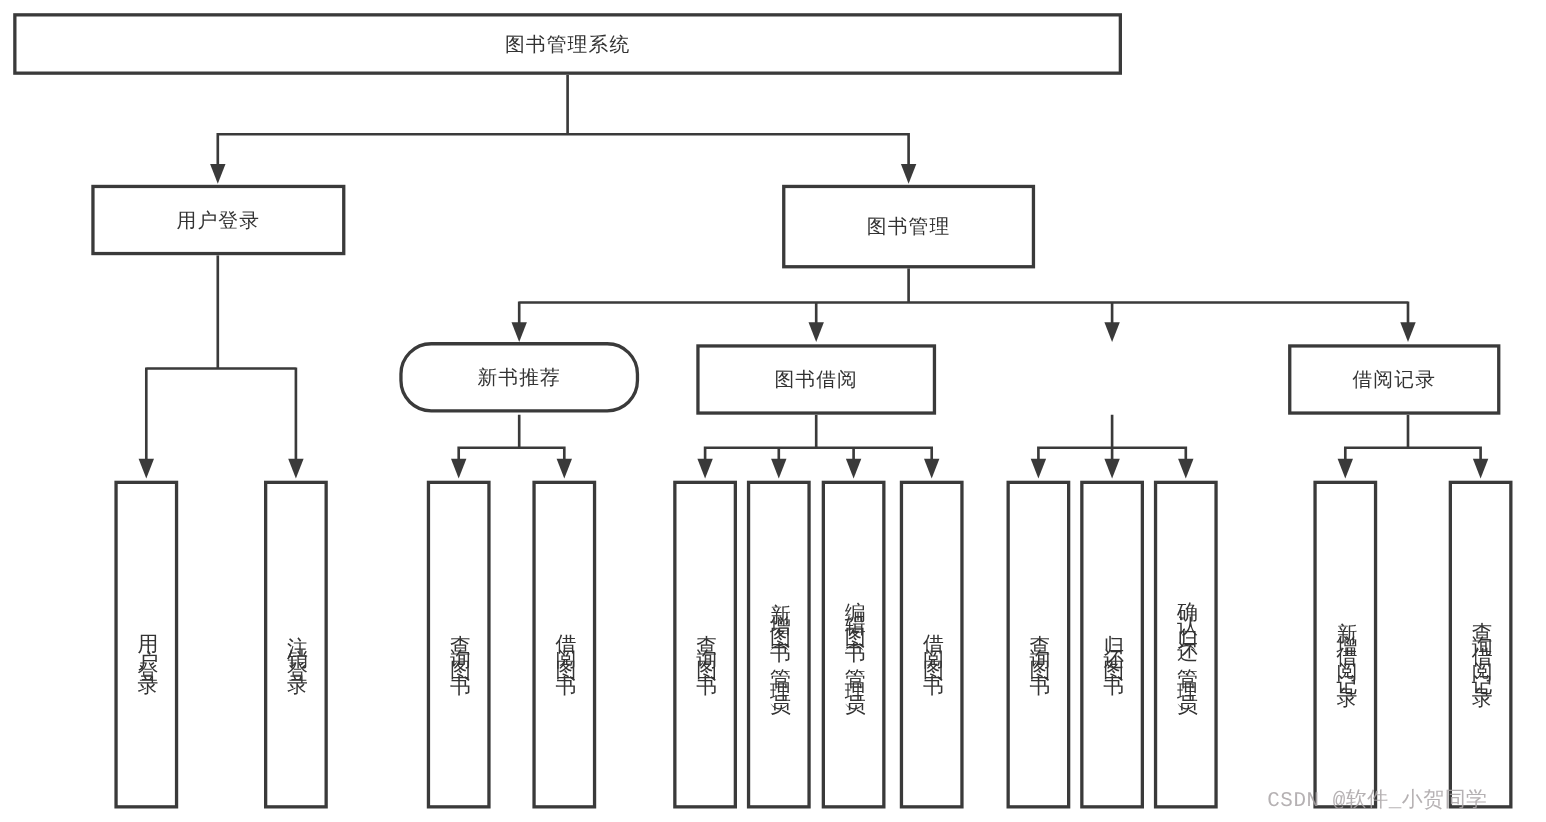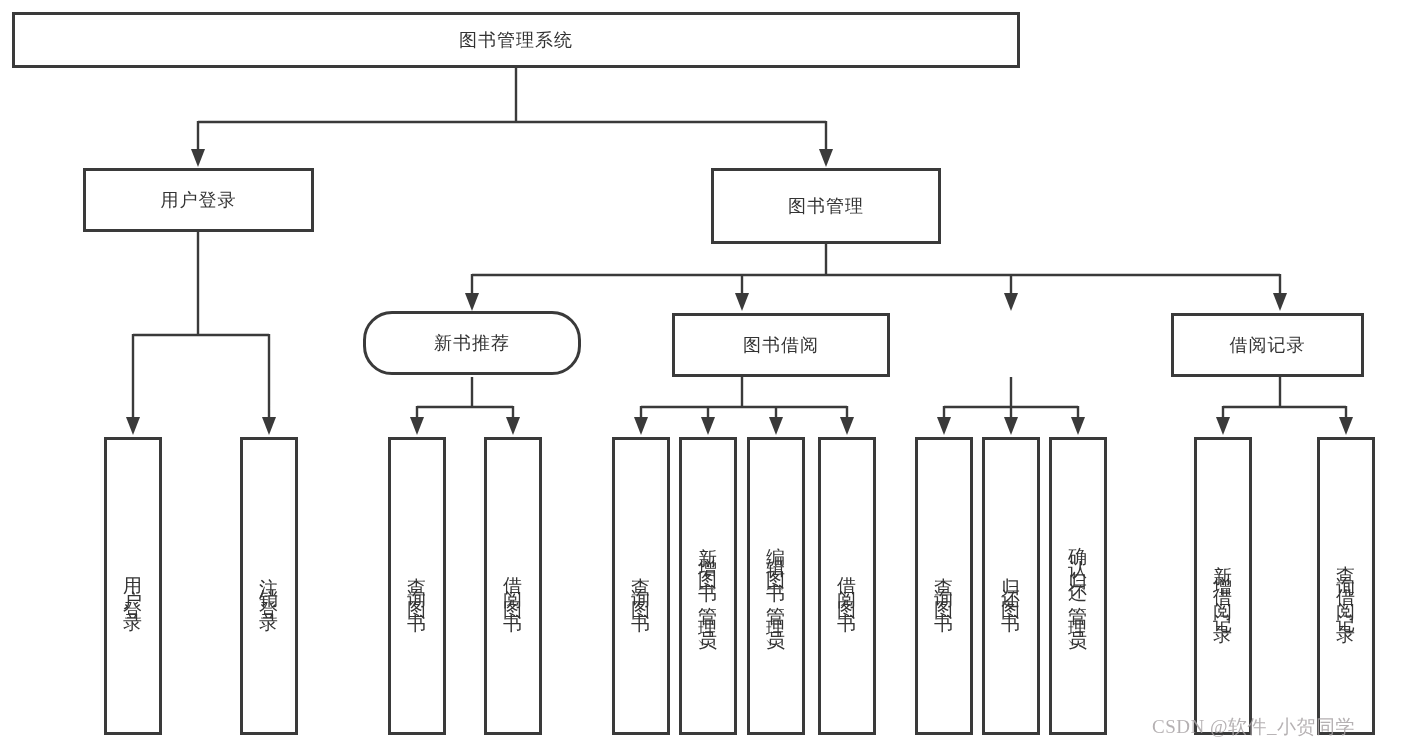--- a/index.html
+++ b/index.html
@@ -1,21 +1,21 @@
 <!DOCTYPE html>
 <html><head>
 <meta charset="utf-8">
 <style>
   html, body { margin: 0; padding: 0; background: #ffffff; }
   .stage {
     position: relative;
     width: 1405px;
     height: 747px;
     background: #ffffff;
-    font-family: Liberation Serif, serif;
+    font-family: Liberation Mono, monospace;
     overflow: hidden;
   }
   .wires {
     position: absolute;
     left: 0; top: 0;
     width: 1405px; height: 747px;
     pointer-events: none;
   }
   .hbox {
     position: absolute;
@@ -106,21 +106,21 @@
   <div class="hbox" style="left:83px; top:168px; width:231px; height:64px;">
     <span>用户登录</span>
   </div>
   <div class="hbox" style="left:711px; top:168px; width:230px; height:76px;">
     <span>图书管理</span>
   </div>
 
   <div class="hbox" style="left:363px; top:311px; width:218px; height:64px;border-radius:29px;">
     <span>新书推荐</span>
   </div>
-  <div class="hbox" style="left:633px; top:313px; width:218px; height:64px;margin-left:39px;">
+  <div class="hbox" style="left:633px; top:313px; width:218px; height:64px;">
     <span>图书借阅</span>
   </div>
   <div class="hbox" style="left:1171px; top:313px; width:193px; height:64px;">
     <span>借阅记录</span>
   </div>
 
   <div class="vbox" style="left:104px;">
     <span class="vlabel">用户登录</span>
   </div>
   <div class="vbox" style="left:240px;">

